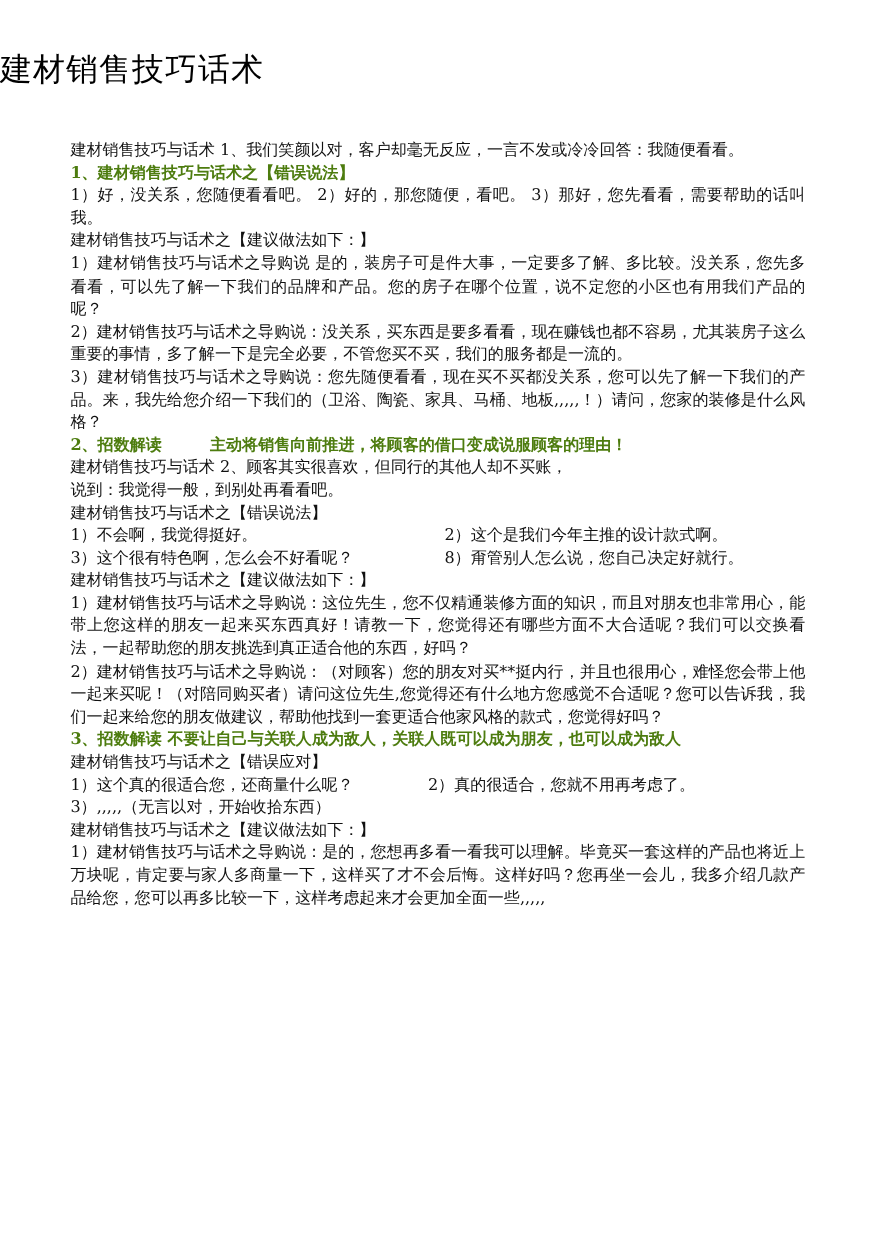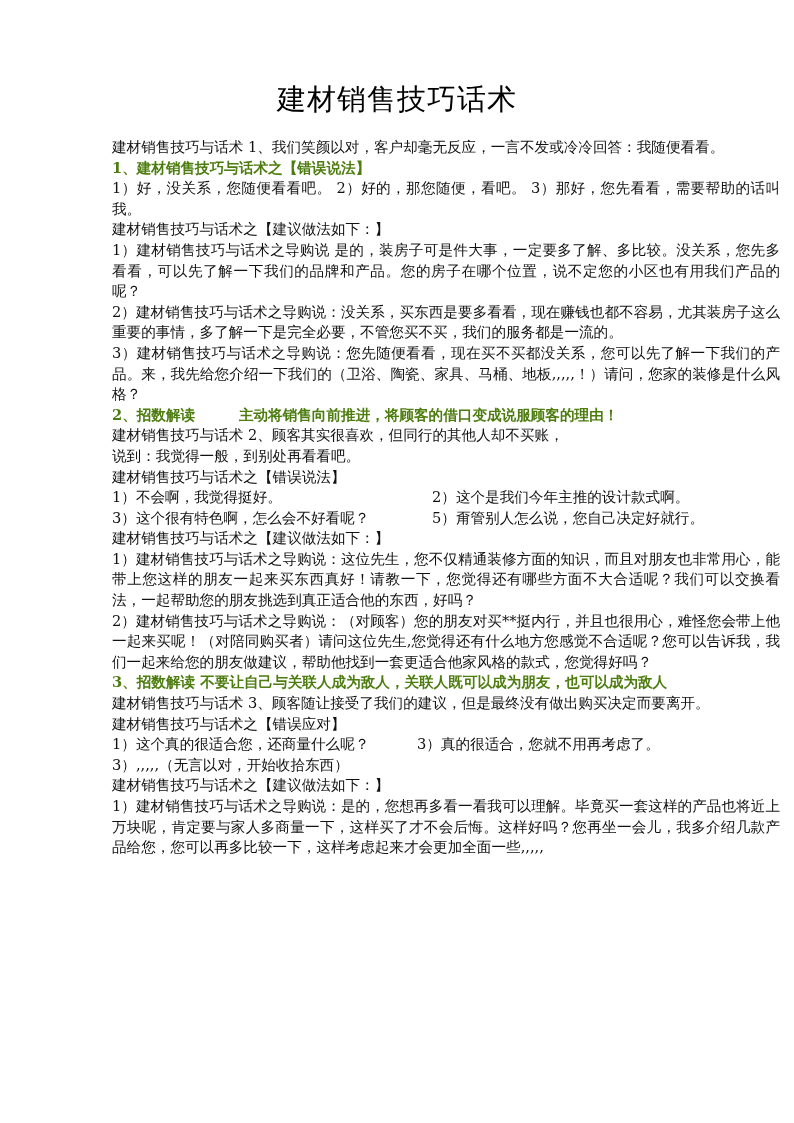--- a/index.html
+++ b/index.html
@@ -1,24 +1,24 @@
 <!DOCTYPE html>
 <html><head>
 <meta charset="utf-8">
 <style>
   html, body { margin: 0; padding: 0; background: #ffffff; }
   body { width: 794px; height: 1123px; position: relative; overflow: hidden;
          font-family: "DejaVu Serif", "Liberation Serif", serif; color: #111; }
-  .title { position: absolute; top: 44px; left: 0; width: 794px; text-align: center;
-           font-size: 29px; letter-spacing: 1px; color: #000; margin-top: 36px; }
-  .body { position: absolute; top: 137px; left: 64px; width: 668px;
-          font-size: 14.6px; line-height: 20.6px; margin-left: 48px; }
+  .title { position: absolute; top: 44px; left: 0; width: 794px; text-align: left;
+           font-size: 29px; letter-spacing: 1px; color: #000; }
+  .body { position: absolute; top: 127px; left: 64px; width: 668px;
+          font-size: 14.6px; line-height: 20.6px; }
   .p { margin: 0; text-align: justify; }
   .bold { font-weight: bold; color: #4d7c0f; }
-  .two-col { display: flex; }
+  .two-col { display: flex; gap: 20px; }
   .two-col .c1 { width: 320px; }
   .two-col .c2 { flex: 1; }
   .two-col.narrow .c1 { width: 305px; }
 </style>
 </head>
 <body>
 
 <div class="title">建材销售技巧话术</div>
 
 <div class="body">
@@ -32,30 +32,29 @@
   <p class="p bold">2、招数解读　　　主动将销售向前推进，将顾客的借口变成说服顾客的理由！</p>
   <p class="p">建材销售技巧与话术 2、顾客其实很喜欢，但同行的其他人却不买账，</p>
   <p class="p">说到：我觉得一般，到别处再看看吧。</p>
   <p class="p">建材销售技巧与话术之【错误说法】</p>
   <div class="two-col">
     <span class="c1">1）不会啊，我觉得挺好。</span>
     <span class="c2">2）这个是我们今年主推的设计款式啊。</span>
   </div>
   <div class="two-col">
     <span class="c1">3）这个很有特色啊，怎么会不好看呢？</span>
-    <span class="c2">5）甭管别人怎么说，您自己决定好就行。</span>
+    <span class="c2">8）甭管别人怎么说，您自己决定好就行。</span>
   </div>
   <p class="p">建材销售技巧与话术之【建议做法如下：】</p>
   <p class="p">1）建材销售技巧与话术之导购说：这位先生，您不仅精通装修方面的知识，而且对朋友也非常用心，能带上您这样的朋友一起来买东西真好！请教一下，您觉得还有哪些方面不大合适呢？我们可以交换看法，一起帮助您的朋友挑选到真正适合他的东西，好吗？</p>
   <p class="p">2）建材销售技巧与话术之导购说：（对顾客）您的朋友对买**挺内行，并且也很用心，难怪您会带上他一起来买呢！（对陪同购买者）请问这位先生,您觉得还有什么地方您感觉不合适呢？您可以告诉我，我们一起来给您的朋友做建议，帮助他找到一套更适合他家风格的款式，您觉得好吗？</p>
   <p class="p bold">3、招数解读 不要让自己与关联人成为敌人，关联人既可以成为朋友，也可以成为敌人</p>
-  <p class="p">建材销售技巧与话术 3、顾客随让接受了我们的建议，但是最终没有做出购买决定而要离开。</p>
   <p class="p">建材销售技巧与话术之【错误应对】</p>
   <div class="two-col narrow">
     <span class="c1">1）这个真的很适合您，还商量什么呢？</span>
-    <span class="c2">3）真的很适合，您就不用再考虑了。</span>
+    <span class="c2">2）真的很适合，您就不用再考虑了。</span>
   </div>
   <div class="two-col narrow">
     <span class="c1">3）,,,,,（无言以对，开始收拾东西）</span>
   </div>
   <p class="p">建材销售技巧与话术之【建议做法如下：】</p>
   <p class="p">1）建材销售技巧与话术之导购说：是的，您想再多看一看我可以理解。毕竟买一套这样的产品也将近上万块呢，肯定要与家人多商量一下，这样买了才不会后悔。这样好吗？您再坐一会儿，我多介绍几款产品给您，您可以再多比较一下，这样考虑起来才会更加全面一些,,,,,</p>
 </div>
 
 </body></html>

